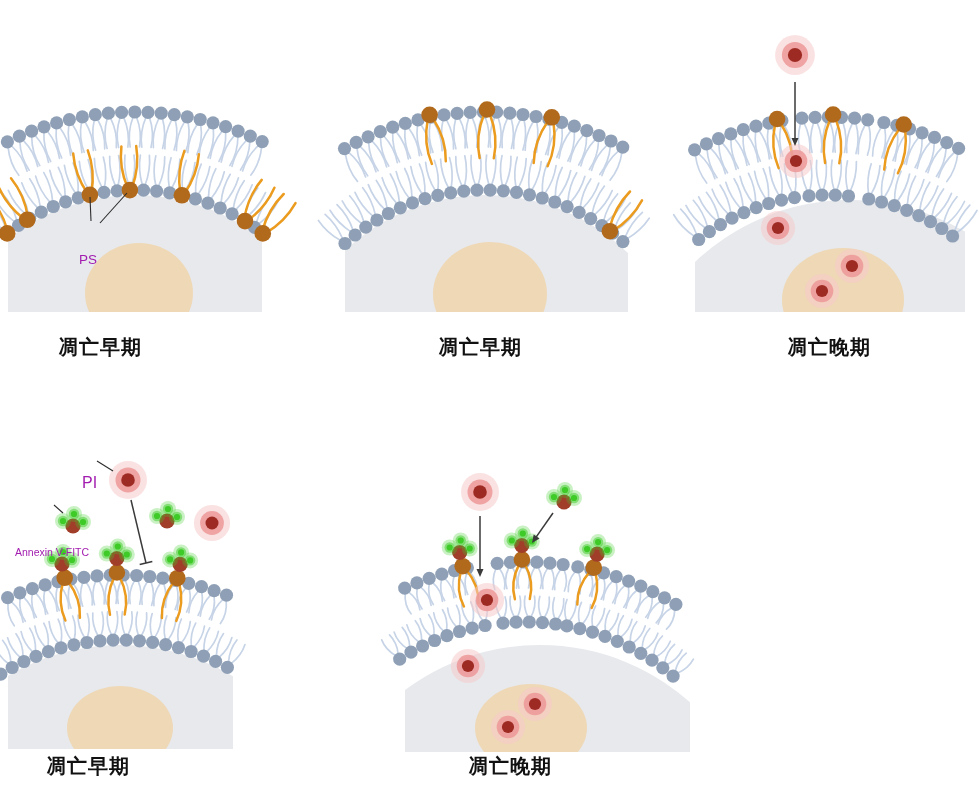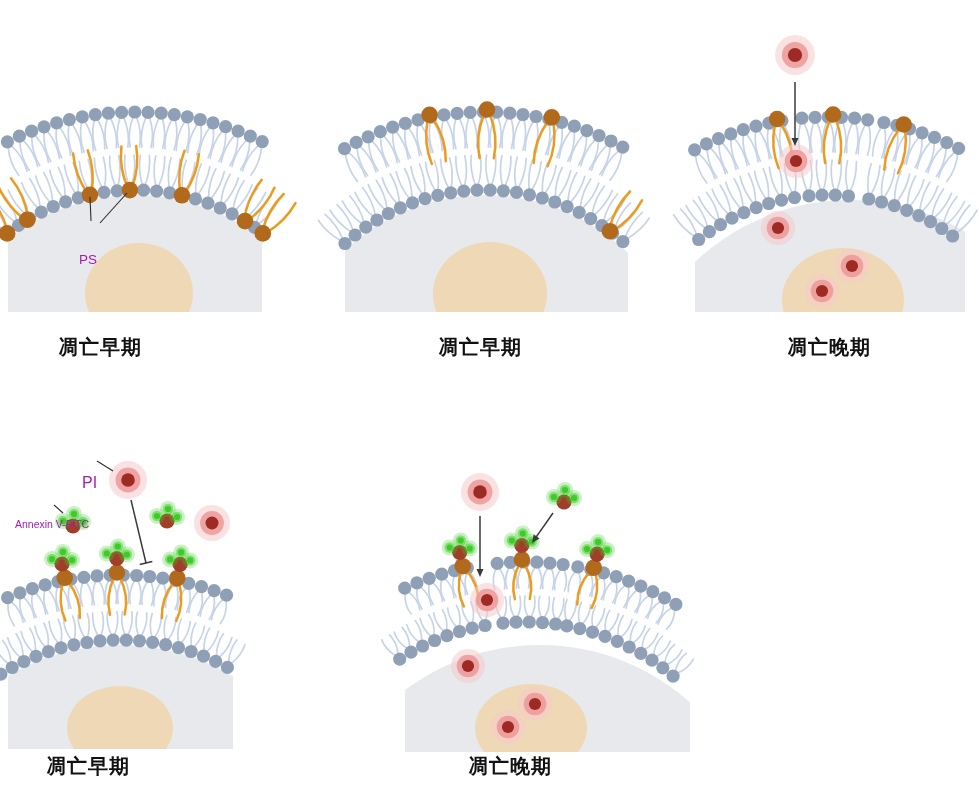--- a/index.html
+++ b/index.html
@@ -8,21 +8,21 @@
   .page svg{position:absolute;left:0;top:0;}
   .cap{position:absolute;font-size:20px;font-weight:700;color:#111111;letter-spacing:1px;white-space:nowrap;}
   .c1{left:58px;top:334px;}
   .c2{left:438px;top:334px;}
   .c3{left:787px;top:334px;}
   .c4{left:46px;top:753px;}
   .c5{left:468px;top:753px;}
   .lbl{position:absolute;color:#a21caf;white-space:nowrap;font-weight:400;margin-top:28px;}
   .lbl-ps{left:79px;top:224px;font-size:13.5px;}
   .lbl-pi{left:82px;top:446px;font-size:16px;}
-  .lbl-ax{left:15px;top:490px;font-size:10.5px;}
+  .lbl-ax{left:15px;top:518px;font-size:10.5px;}
 </style>
 </head>
 <body>
 
 <div class="page">
   <svg id="figure-svg" width="979" height="797" viewBox="0 0 979 797">
       <defs>
         <clipPath id="clip0">
           <rect x="8" y="140" width="254" height="172"></rect>
         </clipPath>

